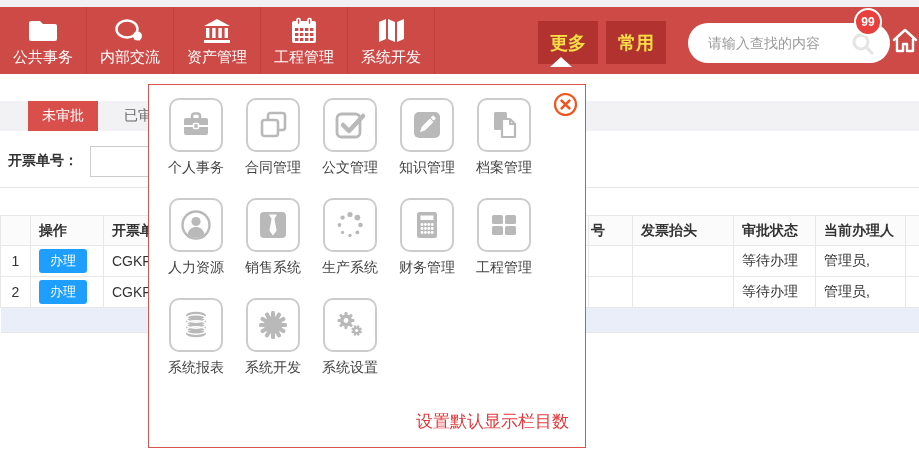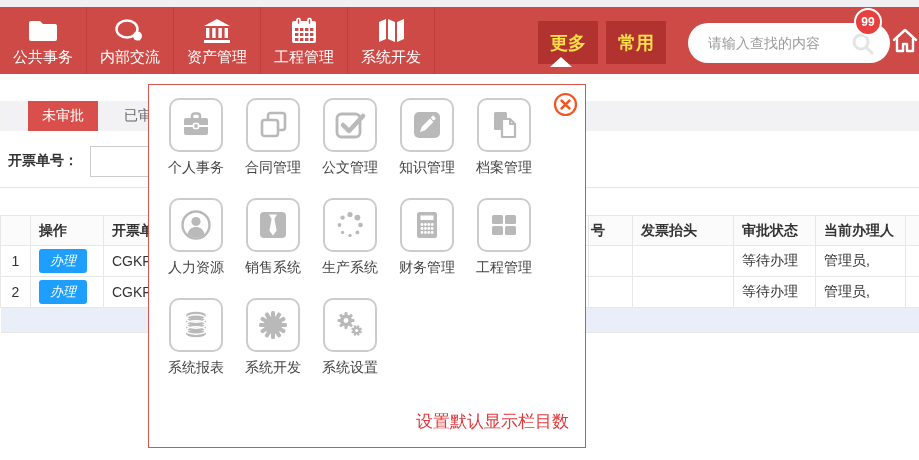--- a/index.html
+++ b/index.html
@@ -46,21 +46,21 @@
 
   
   .tbl-wrap{position:absolute;left:0;top:215px;width:919px;}
   table.grid{border-collapse:collapse;table-layout:fixed;width:919px;font-size:14px;color:#333;}
   table.grid th,table.grid td{border:1px solid #e7e7e7;padding:0 0 0 8px;text-align:left;overflow:hidden;white-space:nowrap;}
   table.grid th{height:29px;font-weight:bold;background:#fbfbfb;}
   table.grid td{height:30px;background:#fff;}
   table.grid .c-num{text-align:center;padding:0;}
   table.grid .c-hao{padding-left:2px;}
   .btn-handle{background:#1e9fff;color:#fff;border:none;border-radius:3px;font-size:13px;
-    padding:3px 11px;cursor:pointer;font-family:inherit;font-style:italic;}
+    padding:3px 11px;cursor:pointer;font-family:inherit;}
   tr.sel-row td{height:24px;background:#e9eef9;border-left:none;border-right:none;}
 
   
   .panel{position:absolute;left:148px;top:84px;width:438px;height:364px;box-sizing:border-box;
     background:#fff;border:1px solid #d9534f;z-index:20;}
   .panel-close{position:absolute;right:7px;top:7px;cursor:pointer;line-height:0;}
   .grid-row{display:flex;margin-left:19px;margin-top:13px;}
   .grid-row.r2{margin-top:21px;}
   .grid-item{width:56px;margin-right:21px;display:flex;flex-direction:column;align-items:center;cursor:pointer;}
   .gi-box{width:54px;height:54px;box-sizing:border-box;border:2px solid #cccccc;border-radius:10px;

